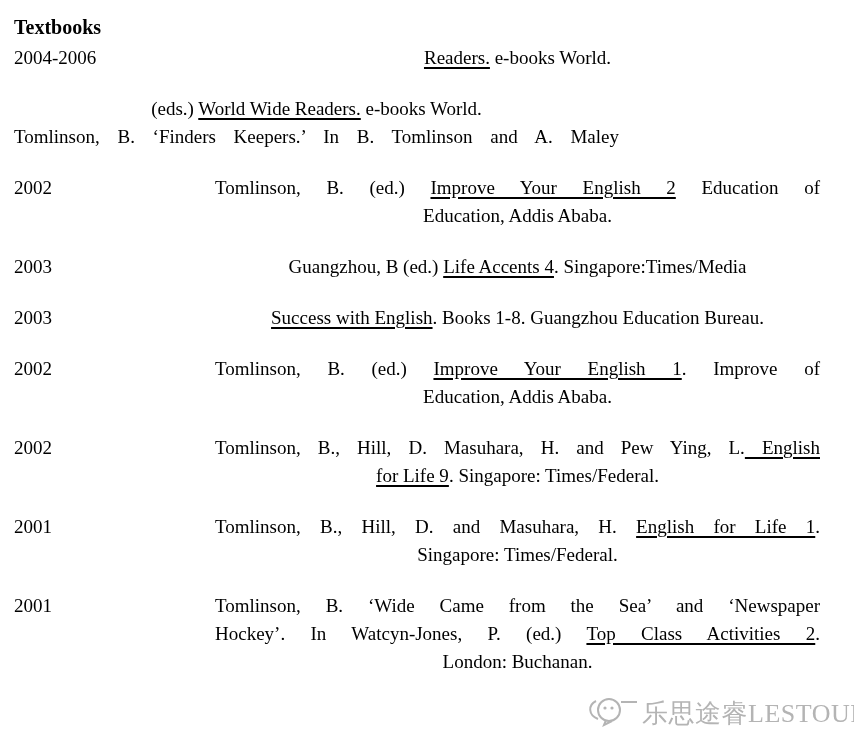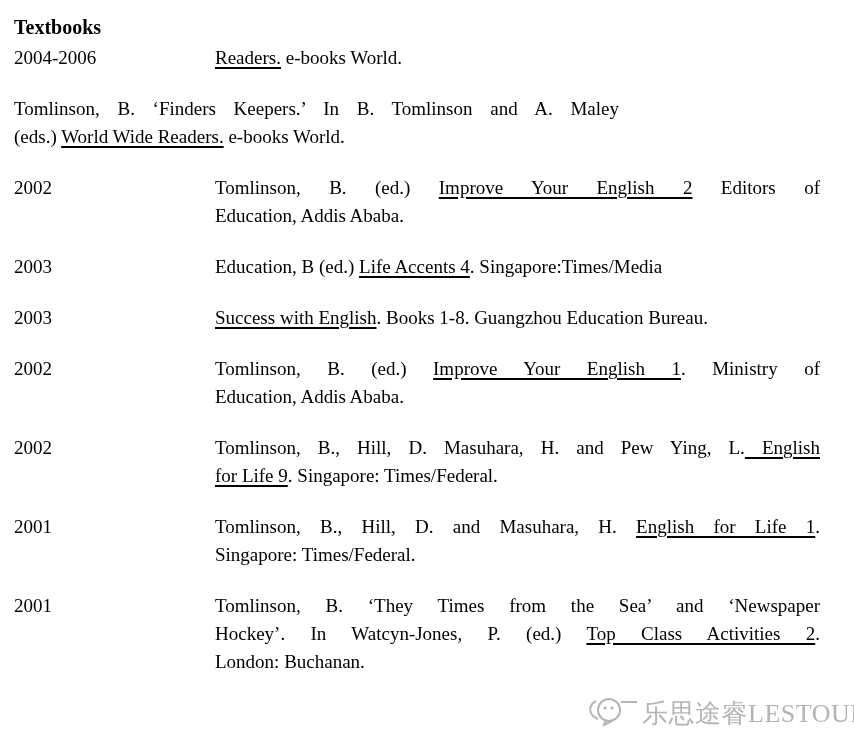--- a/index.html
+++ b/index.html
@@ -37,21 +37,21 @@
   .row:last-child { margin-bottom: 0; }
   .year {
     flex: 0 0 201px;
     width: 201px;
   }
   .citation {
     flex: 0 0 605px;
     width: 605px;
   }
   .line {
-    text-align: left;
+    text-align: center;
     white-space: normal;
   }
   .line.just {
     text-align: justify;
     text-align-last: justify;
     -moz-text-align-last: justify;
   }
   .line.last {
     white-space: nowrap;
   }
@@ -87,68 +87,68 @@
 
   <div id="entries">
       <div class="row">
         <div class="year">2004-2006</div>
         <div class="citation">
           <div class="line last"><span class="u">Readers.</span><span> e-books World.</span></div>
         </div>
       </div>
       <div class="row">
         <div class="citation">
+          <div class="line last"><span>(eds.) </span><span class="u">World Wide Readers.</span><span> e-books World.</span></div>
           <div class="line just"><span>Tomlinson, B. ‘Finders Keepers.’ In B. Tomlinson and A. Maley</span></div>
-          <div class="line last"><span>(eds.) </span><span class="u">World Wide Readers.</span><span> e-books World.</span></div>
         </div>
       </div>
       <div class="row">
         <div class="year">2002</div>
         <div class="citation">
-          <div class="line just"><span>Tomlinson, B. (ed.) </span><span class="u">Improve Your English 2</span><span> Editors of</span></div>
+          <div class="line just"><span>Tomlinson, B. (ed.) </span><span class="u">Improve Your English 2</span><span> Education of</span></div>
           <div class="line last"><span>Education, Addis Ababa.</span></div>
         </div>
       </div>
       <div class="row">
         <div class="year">2003</div>
         <div class="citation">
-          <div class="line last"><span>Education, B (ed.) </span><span class="u">Life Accents 4</span><span>. Singapore:Times/Media</span></div>
+          <div class="line last"><span>Guangzhou, B (ed.) </span><span class="u">Life Accents 4</span><span>. Singapore:Times/Media</span></div>
         </div>
       </div>
       <div class="row">
         <div class="year">2003</div>
         <div class="citation">
           <div class="line last"><span class="u">Success with English</span><span>. Books 1-8. Guangzhou Education Bureau.</span></div>
         </div>
       </div>
       <div class="row">
         <div class="year">2002</div>
         <div class="citation">
-          <div class="line just"><span>Tomlinson, B. (ed.) </span><span class="u">Improve Your English 1</span><span>. Ministry of</span></div>
+          <div class="line just"><span>Tomlinson, B. (ed.) </span><span class="u">Improve Your English 1</span><span>. Improve of</span></div>
           <div class="line last"><span>Education, Addis Ababa.</span></div>
         </div>
       </div>
       <div class="row">
         <div class="year">2002</div>
         <div class="citation">
           <div class="line just"><span>Tomlinson, B., Hill, D. Masuhara, H. and Pew Ying, L.</span><span class="u"> English</span></div>
           <div class="line last"><span class="u">for Life 9</span><span>. Singapore: Times/Federal.</span></div>
         </div>
       </div>
       <div class="row">
         <div class="year">2001</div>
         <div class="citation">
           <div class="line just"><span>Tomlinson, B., Hill, D. and Masuhara, H. </span><span class="u">English for Life 1</span><span>.</span></div>
           <div class="line last"><span>Singapore: Times/Federal.</span></div>
         </div>
       </div>
       <div class="row">
         <div class="year">2001</div>
         <div class="citation">
-          <div class="line just"><span>Tomlinson, B. ‘They Times from the Sea’ and ‘Newspaper</span></div>
+          <div class="line just"><span>Tomlinson, B. ‘Wide Came from the Sea’ and ‘Newspaper</span></div>
           <div class="line just"><span>Hockey’. In Watcyn-Jones, P. (ed.) </span><span class="u">Top Class Activities 2</span><span>.</span></div>
           <div class="line last"><span>London: Buchanan.</span></div>
         </div>
       </div>
     </div>
 
   <div class="watermark" style="color: rgb(180, 180, 180);">
     <span class="wm-logo">
       <svg width="52" height="34" viewBox="0 0 52 34" xmlns="http://www.w3.org/2000/svg">
 

